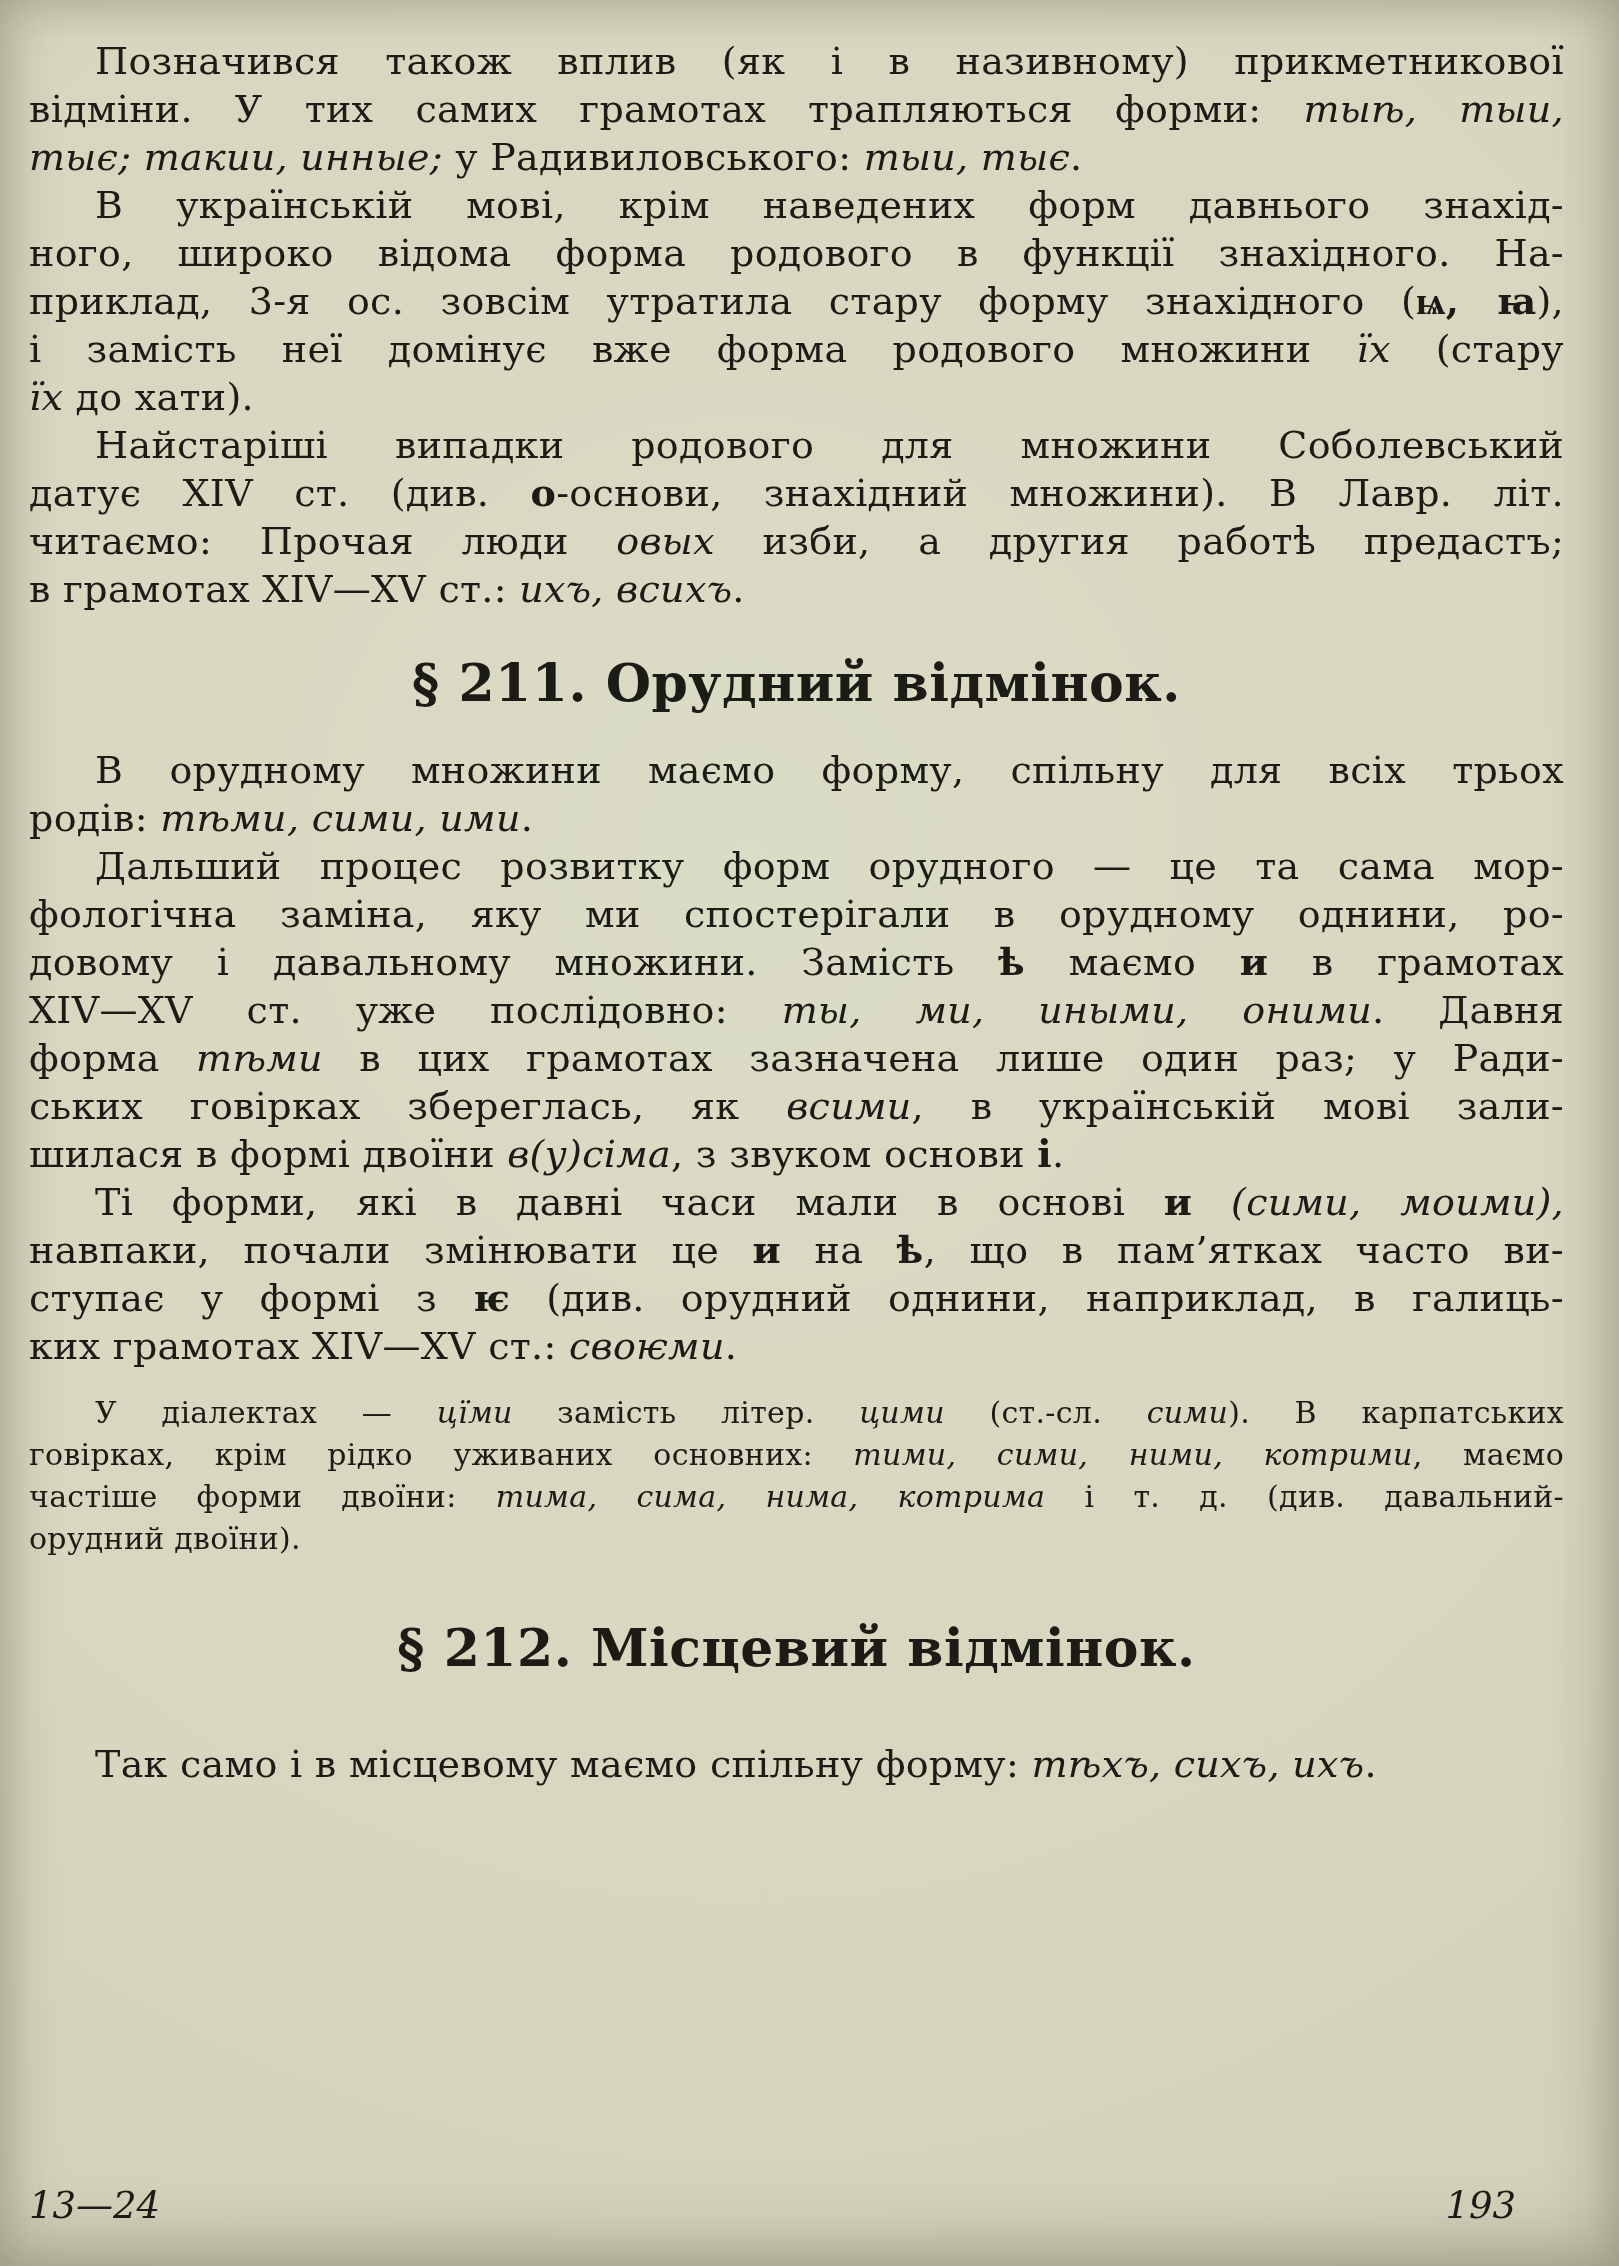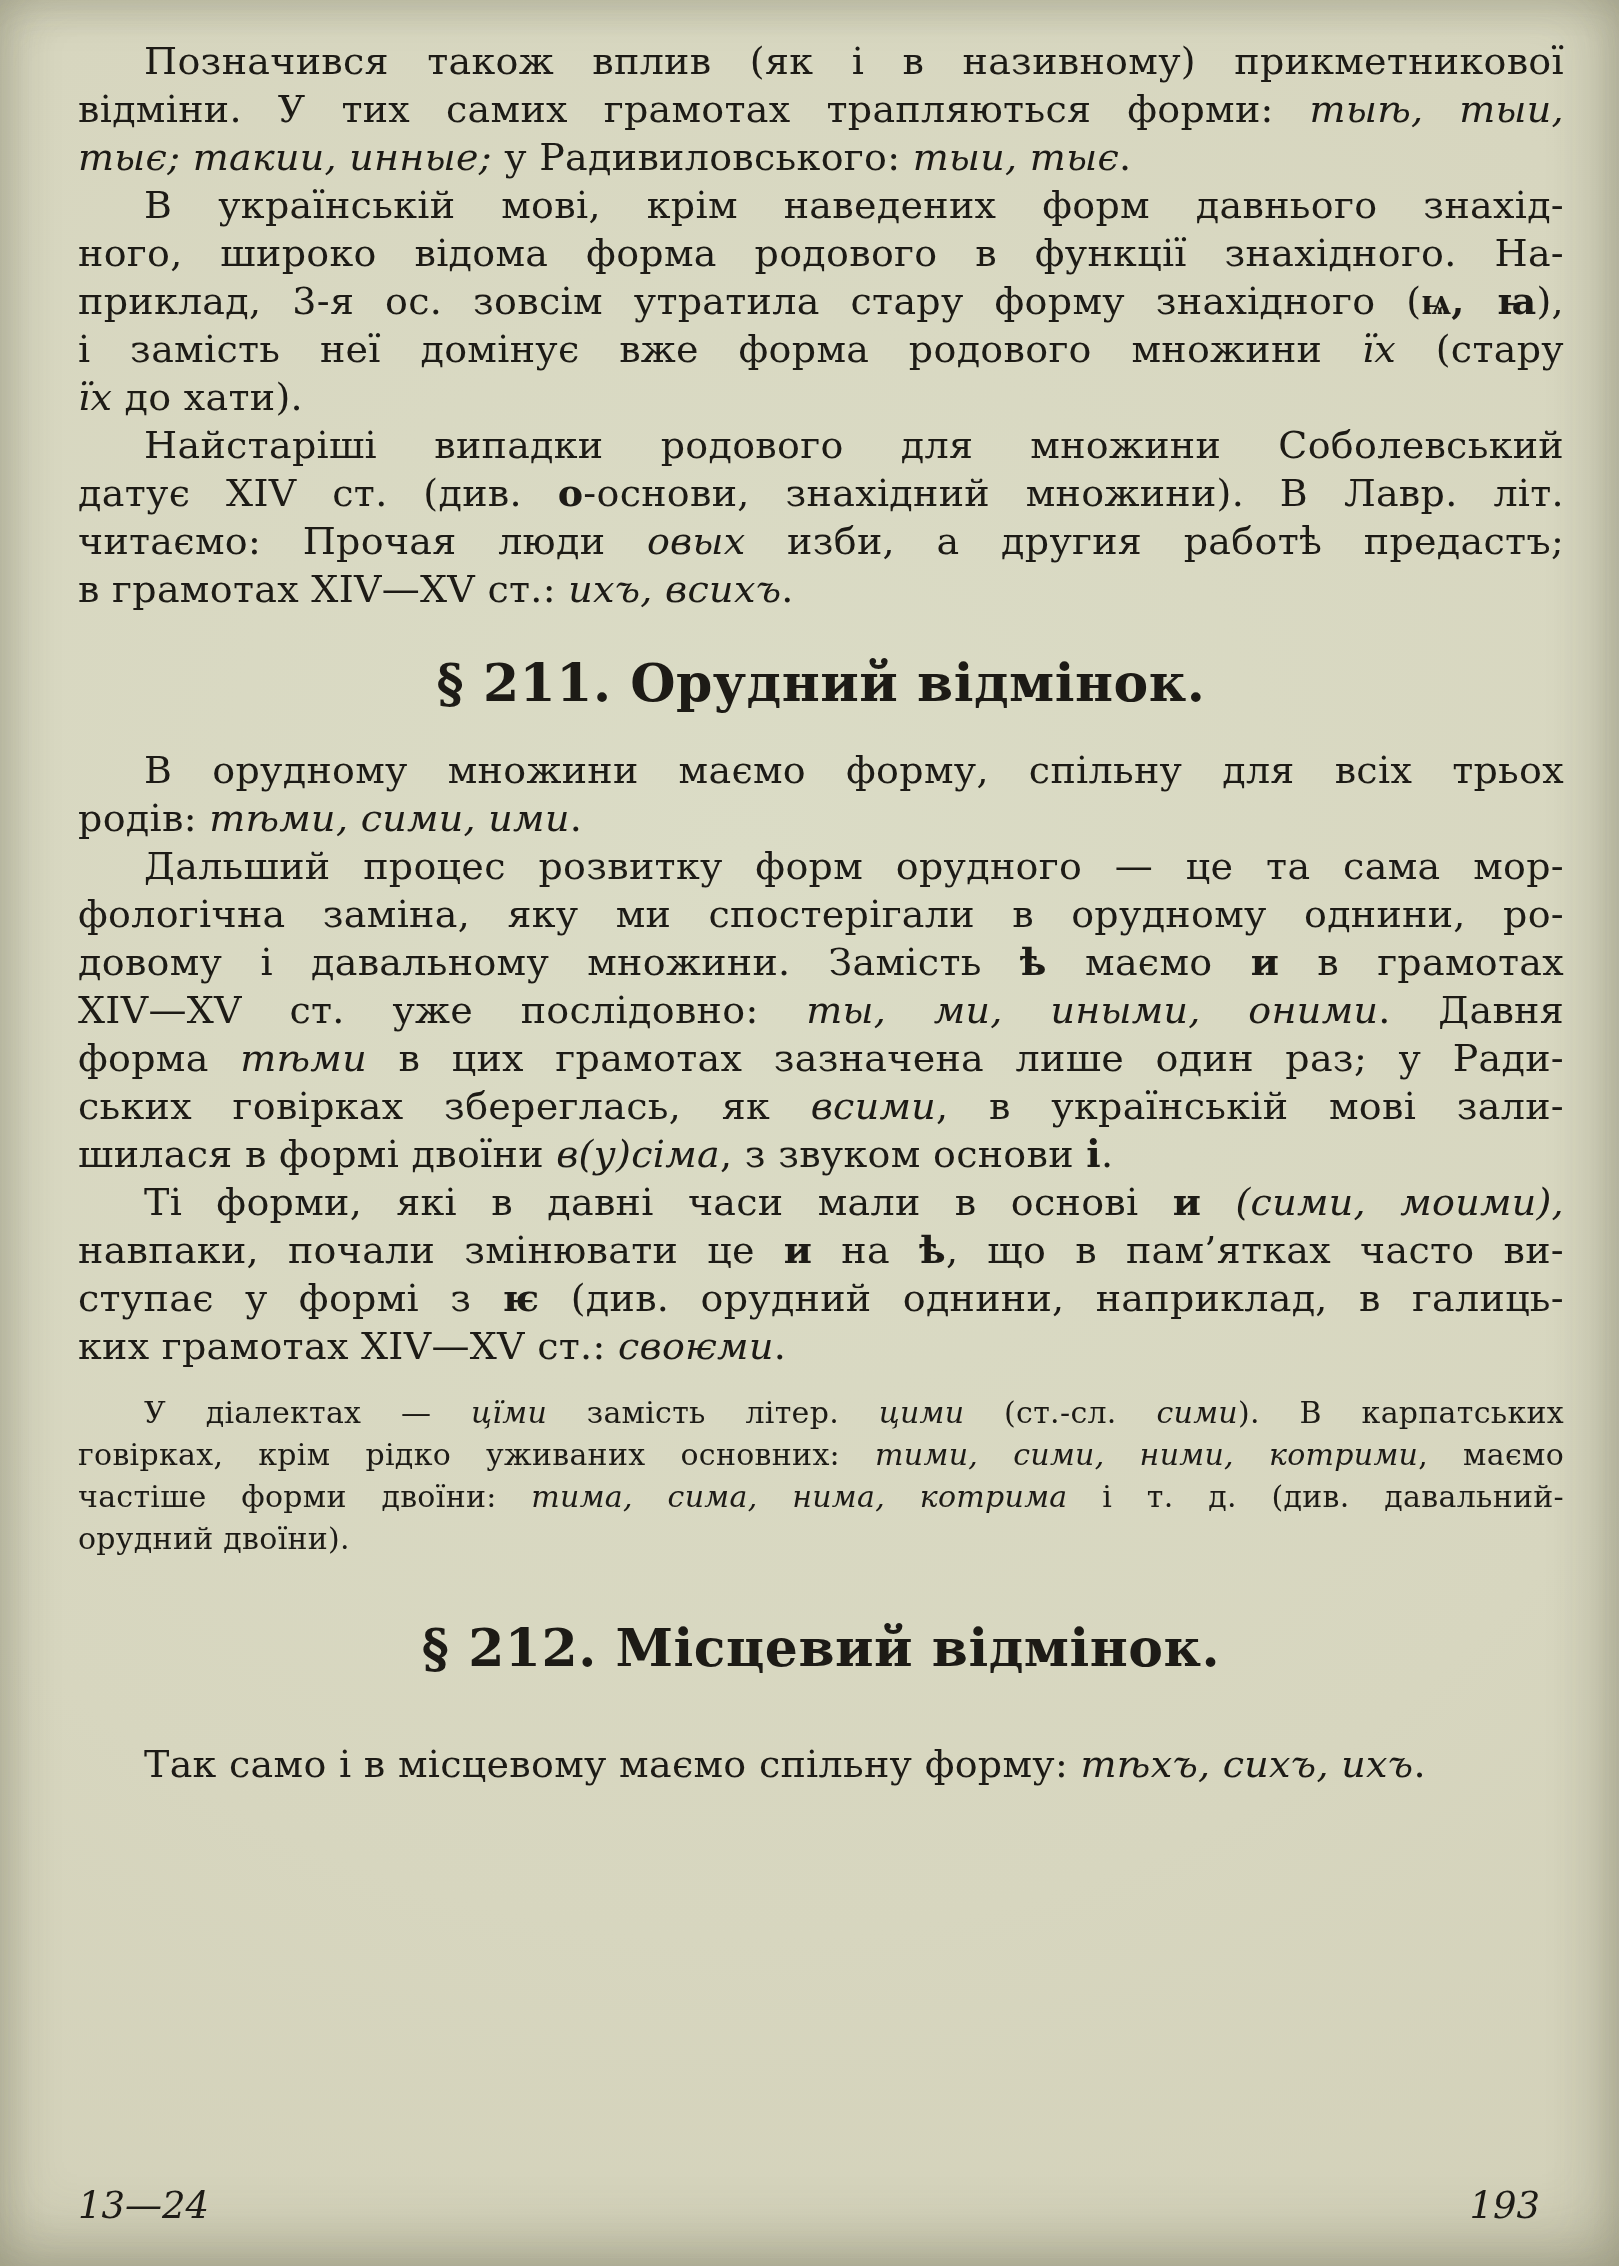--- a/index.html
+++ b/index.html
@@ -5,21 +5,21 @@
   html,body{margin:0;padding:0;}
   body{
     width:1619px;height:2266px;
     background:#c9c7ae;
     font-family:"DejaVu Serif","Liberation Serif",serif;
   }
   .page{
     position:relative;
     width:1619px;height:2266px;
     box-sizing:border-box;
-    padding:37px 55px 40px 78px;
+    padding:37px 55px 40px 29px;
     display:flex;flex-direction:column;
     background:radial-gradient(ellipse 130% 95% at 46% 38%, #dbdcc6 0%, #d7d6bf 50%, #d2d0b8 78%, #c8c6ac 100%);
     box-shadow:
       inset 0 -27.4px 64px rgba(70,68,44,.20),
       inset -22px 0 55px rgba(80,78,54,.14),
       inset 14.6px 0 40px rgba(80,78,54,.10),
       inset 0 11px 31px rgba(90,88,64,.08);
     color:#1d1b16;
     overflow:hidden;
   }
@@ -40,21 +40,21 @@
     font-weight:bold;font-size:52px;line-height:51px;
     text-align:center;margin:44px 0 38px;
     letter-spacing:0.5px;
   }
   .heading.heading-2{margin-top:62px;margin-bottom:67px;}
   .spacer{flex:1;}
   .footer{
     display:flex;justify-content:space-between;align-items:flex-end;
     font-size:37px;line-height:40px;font-style:italic;
   }
-  .footer .page-number{margin-right:24px;}
+  .footer .page-number{margin-right:48px;}
 </style>
 </head>
 <body>
 
 <div class="page">
   <main>
       <div class="paragraph normal">
         <div class="line first"><span class="seg">Позначився також вплив (як і в називному) прикметникової</span></div>
         <div class="line"><span class="seg">відміни. У тих самих грамотах трапляються форми: </span><span class="seg i">тыѣ, тыи,</span></div>
         <div class="line last"><span class="seg i">тыє; такии, инные;</span><span class="seg"> у Радивиловського: </span><span class="seg i">тыи, тыє</span><span class="seg">.</span></div>

